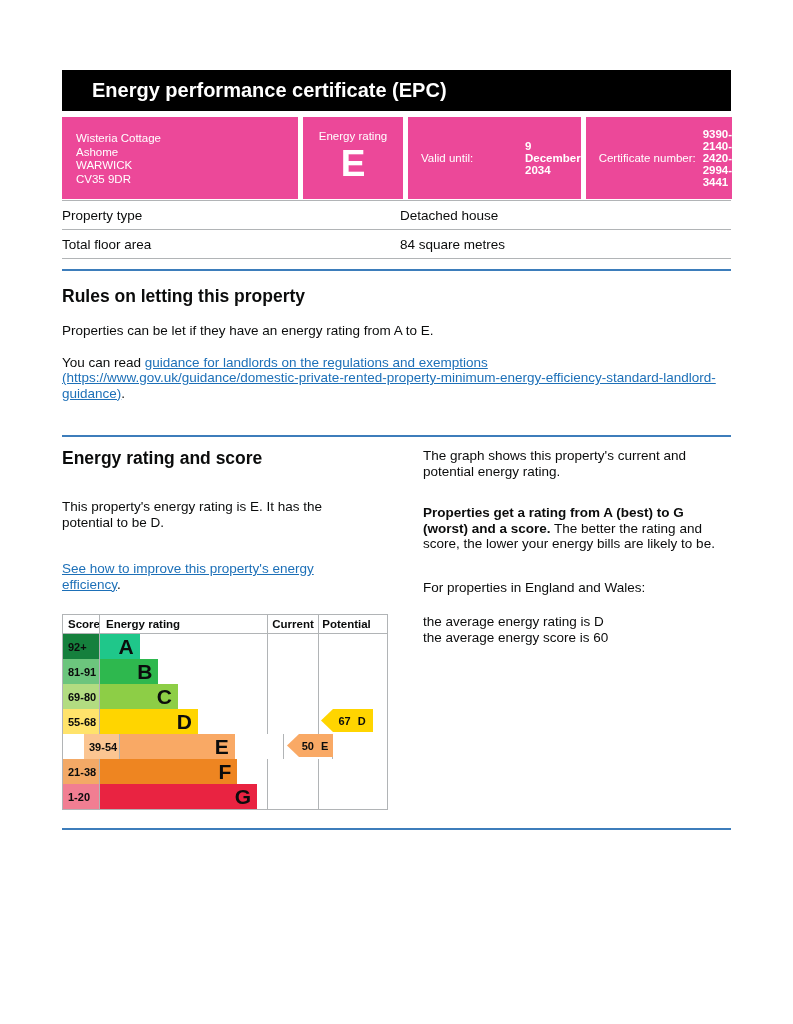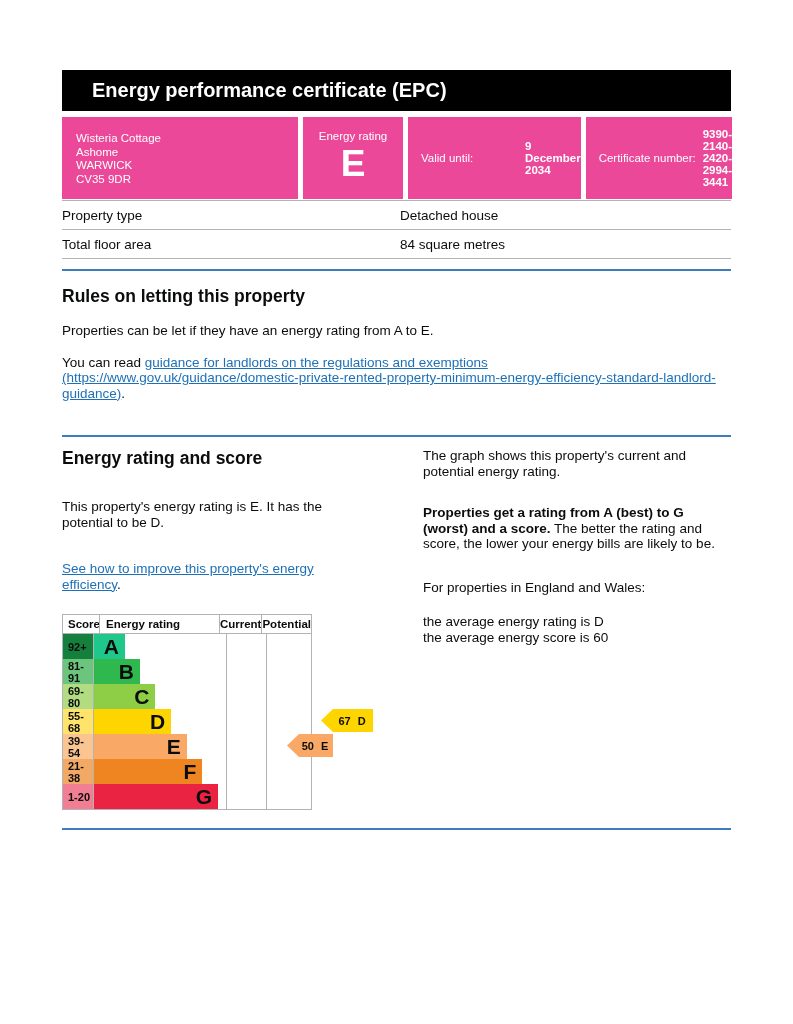--- a/index.html
+++ b/index.html
@@ -47,21 +47,21 @@
   .two-col{display:flex;margin-top:11px;gap:48px;}
   .col-left{width:313px;flex:0 0 auto;}
   .col-left .intro{margin-top:30px;max-width:305px;}
   .col-left .improve{margin-top:31px;max-width:300px;}
   .col-right{width:308px;flex:0 0 auto;}
   .col-right .rp2{margin-top:26px;}
   .col-right .rp3{margin-top:28px;}
   .col-right .rp4{margin-top:19px;}
 
   
-  .chart{position:relative;margin-top:22px;width:250px;box-sizing:border-box;border:1px solid #b1b4b6;background:#fff;}
+  .chart{position:relative;margin-top:22px;width:326px;box-sizing:border-box;border:1px solid #b1b4b6;background:#fff;}
   .chead{display:flex;height:18px;border-bottom:1px solid #b1b4b6;font-size:11.5px;font-weight:bold;}
   .chead>div{display:flex;align-items:center;box-sizing:border-box;height:100%;}
   .h-score{width:36px;padding-left:5px;}
   .h-rating{width:168px;padding-left:6px;border-left:1px solid #b1b4b6;}
   .h-cur{width:51px;border-left:1px solid #b1b4b6;justify-content:center;}
   .h-pot{width:56px;border-left:1px solid #b1b4b6;justify-content:center;}
   .crow{display:flex;height:25px;}
   .c-score{width:36px;box-sizing:border-box;padding-left:5px;display:flex;align-items:center;font-size:11px;font-weight:bold;}
   .c-rating{width:168px;box-sizing:border-box;border-left:1px solid #b1b4b6;}
   .c-cur{width:51px;box-sizing:border-box;border-left:1px solid #b1b4b6;}
@@ -176,21 +176,21 @@
             <div class="c-score" style="background: rgb(255, 227, 107);">55-68</div>
             <div class="c-rating">
                 <div class="bar" style="width: 58.6%; background: rgb(255, 213, 0);">
                   <span class="letter">D</span>
                 </div>
               </div>
             <div class="c-cur"></div>
               <div class="c-pot"></div>
           </div>
           <div class="crow">
-            <div class="c-score" style="background: rgb(251, 197, 145);">39-54</div>
+            <div class="c-score" style="background: rgb(251, 197, 145); margin-left: 21px;">39-54</div>
             <div class="c-rating">
                 <div class="bar" style="width: 70.4%; background: rgb(249, 169, 101);">
                   <span class="letter">E</span>
                 </div>
               </div>
             <div class="c-cur"></div>
               <div class="c-pot"></div>
           </div>
           <div class="crow">
             <div class="c-score" style="background: rgb(243, 169, 102);">21-38</div>

